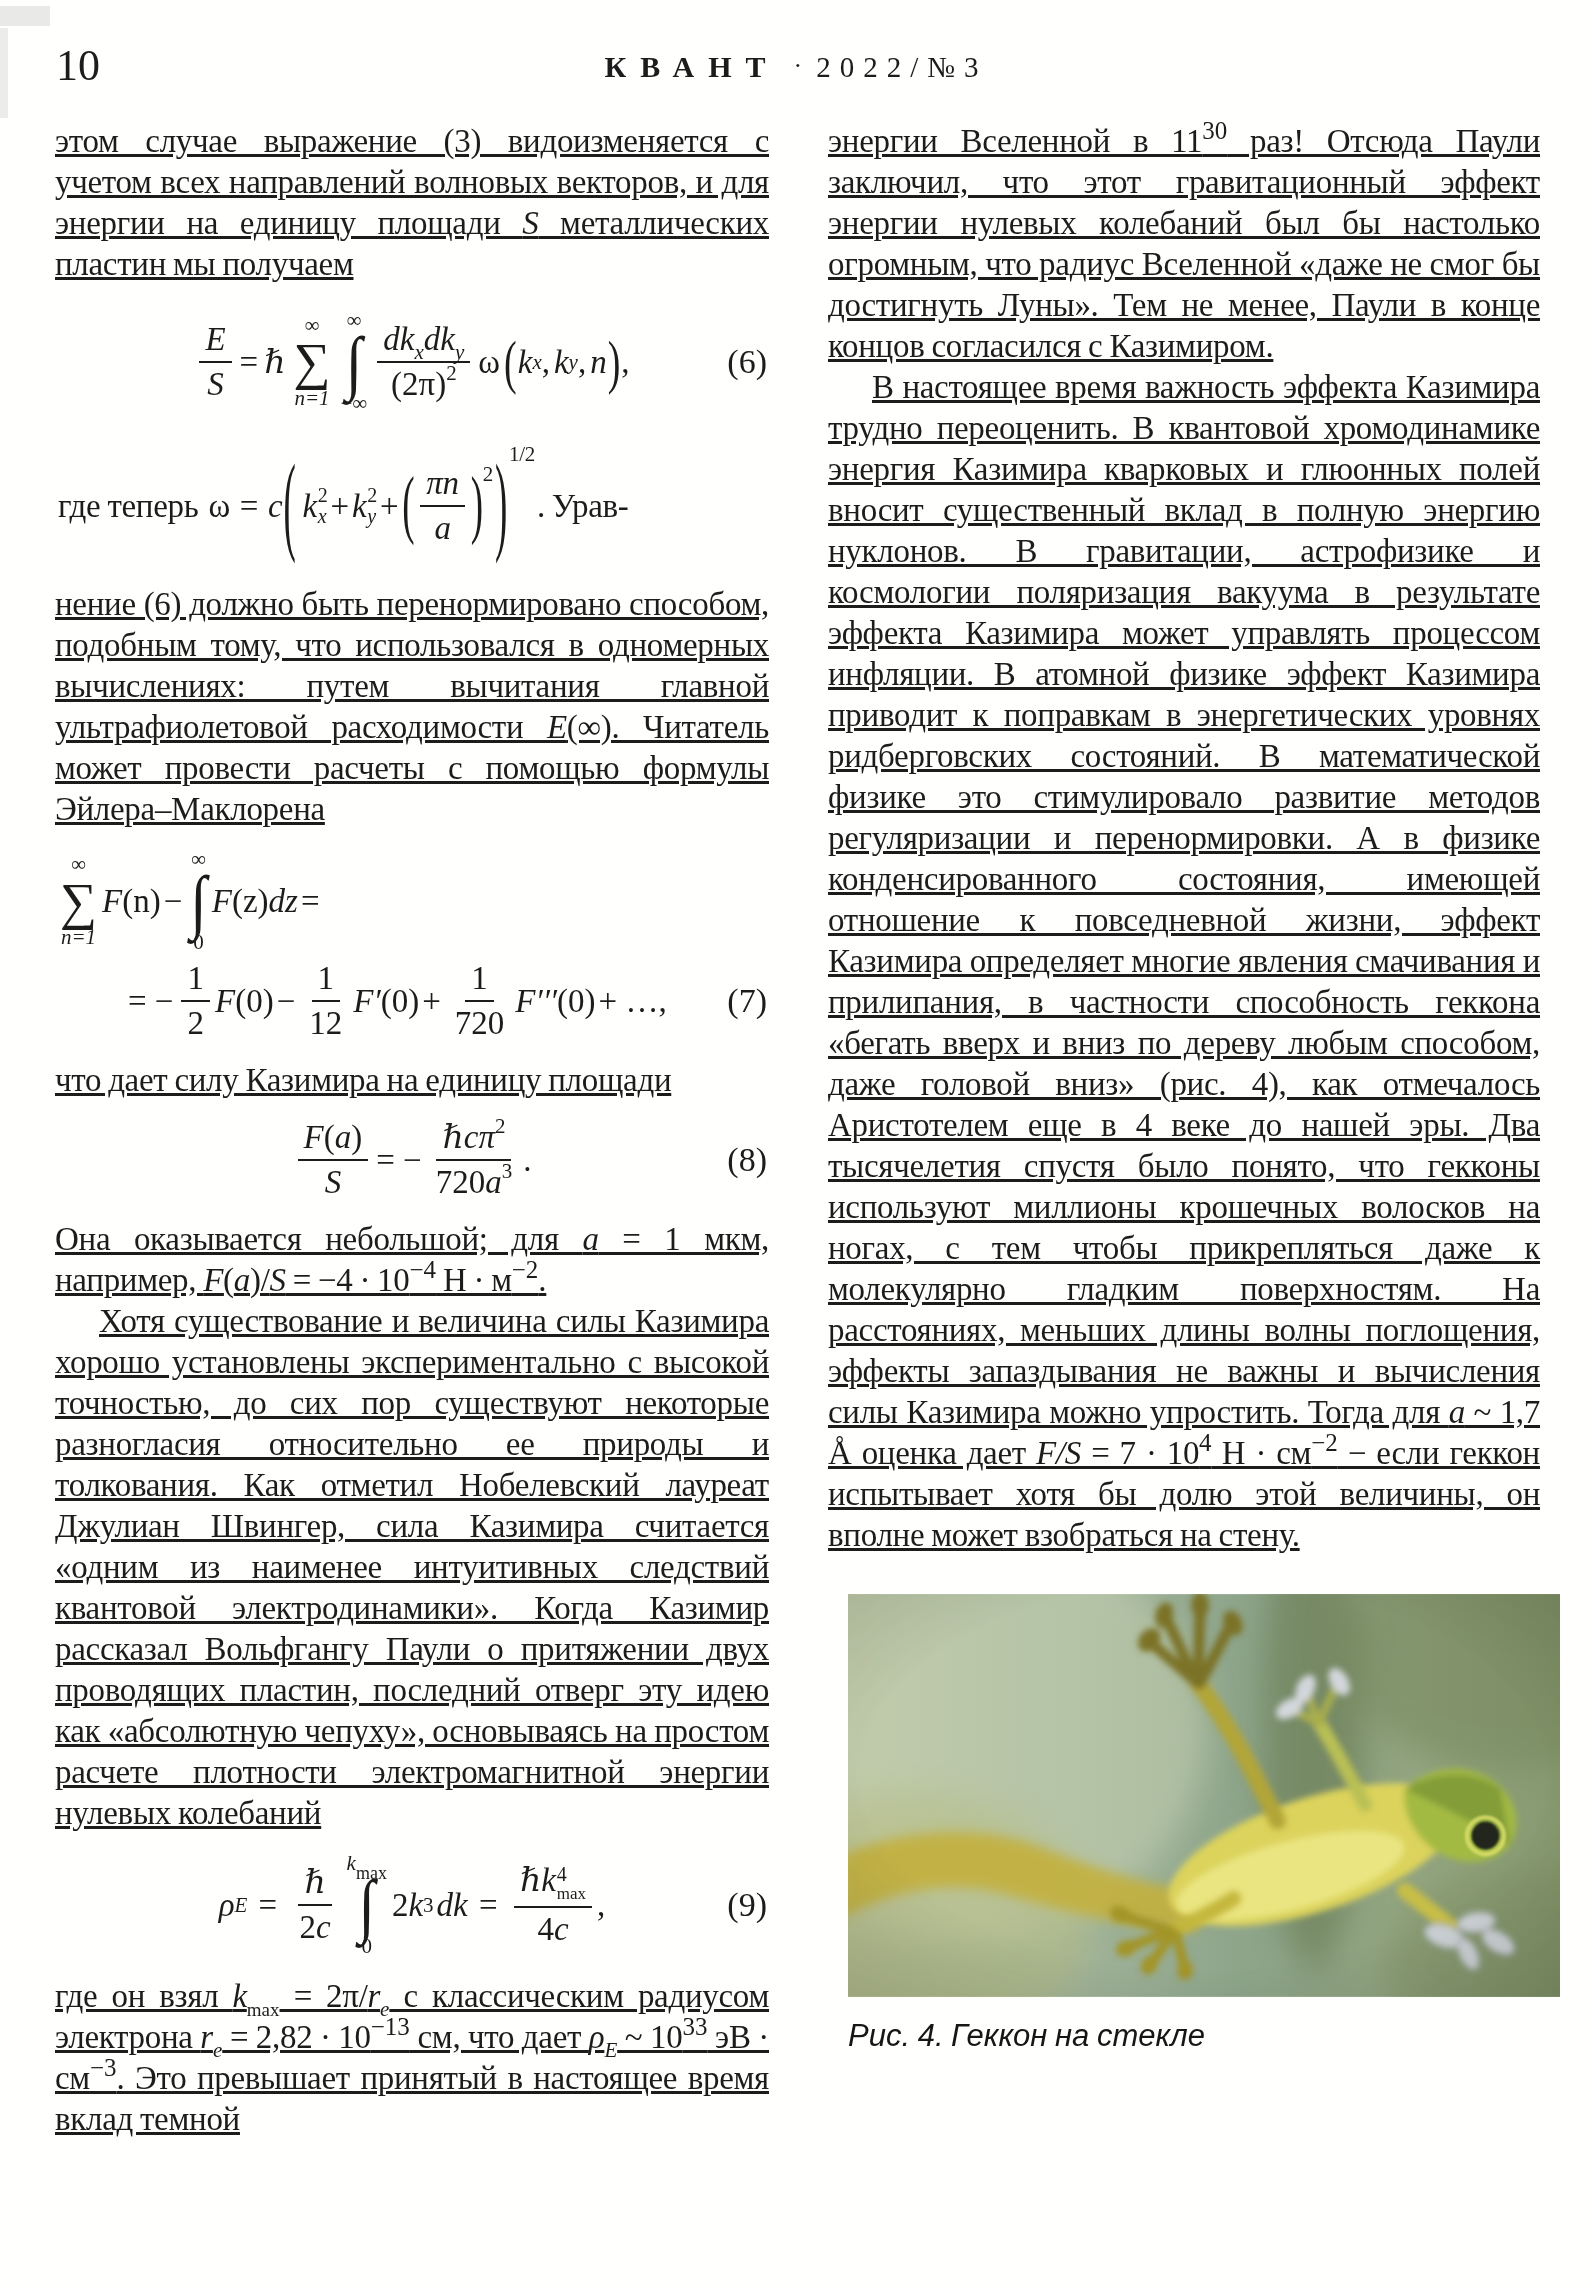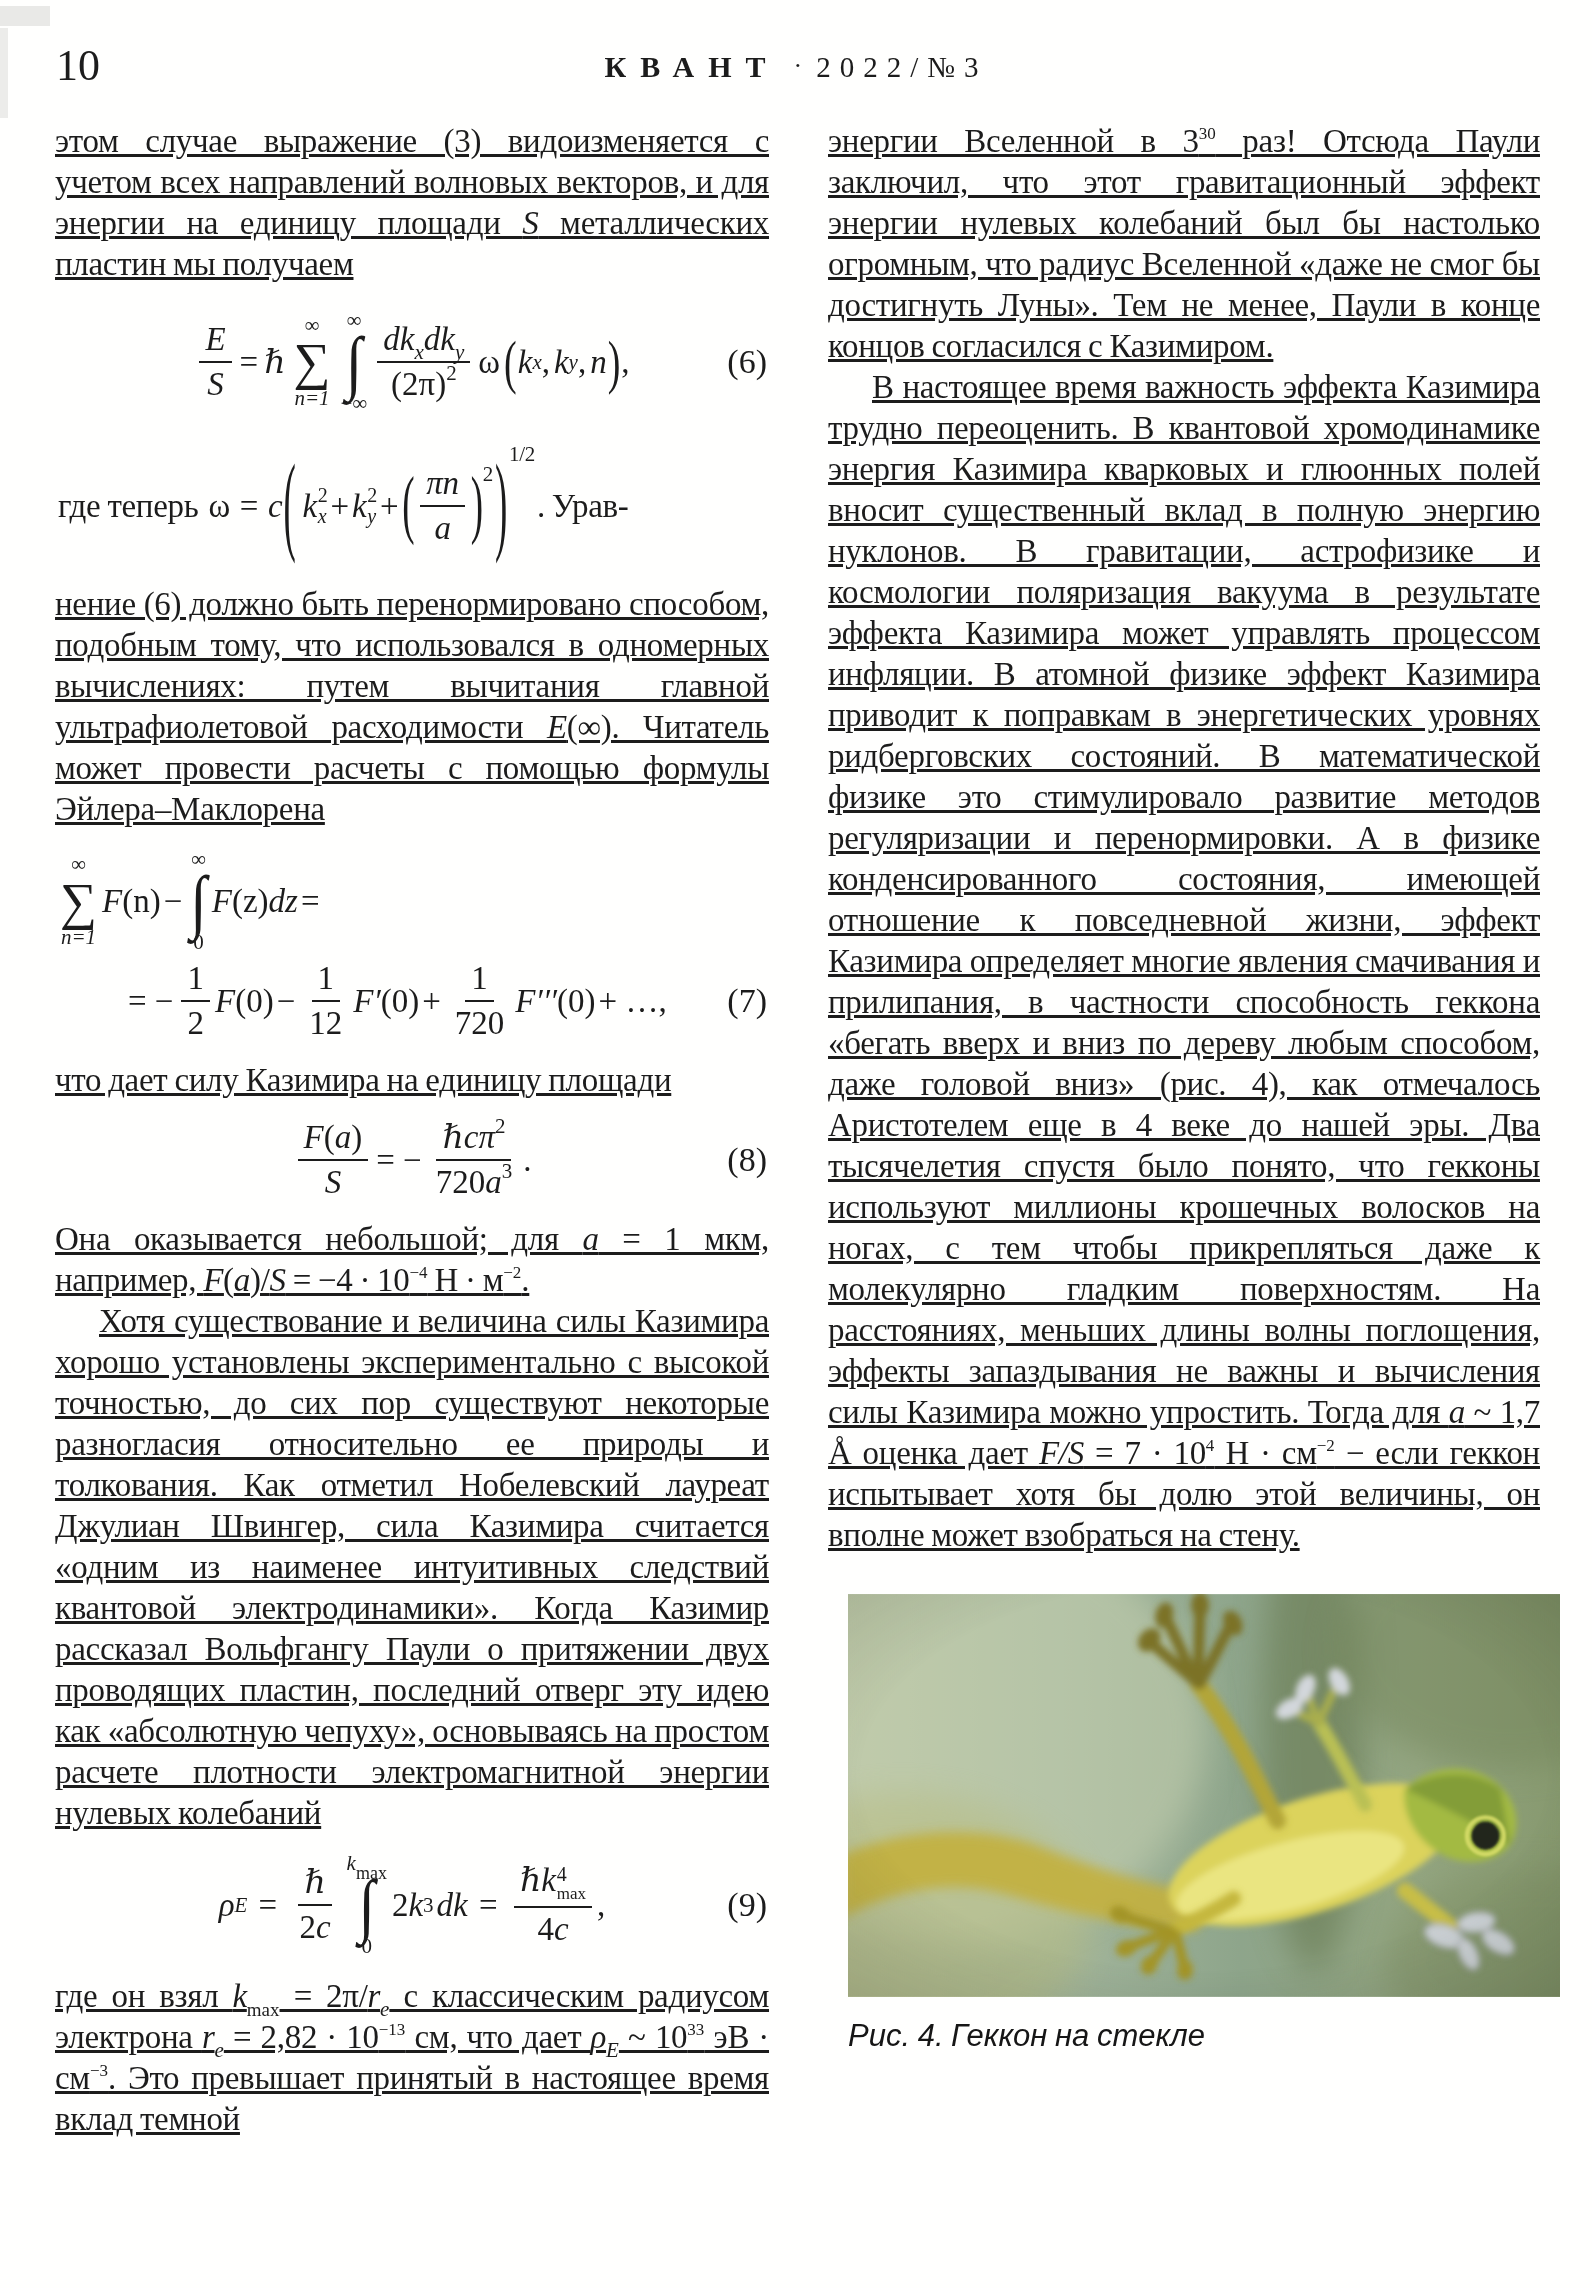--- a/index.html
+++ b/index.html
@@ -17,21 +17,21 @@
   .issue{letter-spacing:9px;font-size:29px;}
   
   .col{position:absolute;top:121px;font-size:33px;line-height:41px;text-align:justify;
        letter-spacing:-0.3px;word-spacing:-1px;hyphens:auto;}
   .col-left{left:55px;width:714px;}
   .col-right{left:828px;width:712px;}
   p{margin:0;text-decoration:underline;}
   .ind{text-indent:44px;}
   .it{font-style:italic;}
   
-  .usup{font-size:17px;vertical-align:13px;line-height:0;letter-spacing:0;}
+  .usup{font-size:25px;vertical-align:13px;line-height:0;letter-spacing:0;}
   .usub{font-size:21px;vertical-align:-9px;line-height:0;font-style:italic;letter-spacing:0;}
   .usubr{font-size:19px;vertical-align:-9px;line-height:0;letter-spacing:0;}
   
   .eq{position:relative;display:flex;align-items:center;justify-content:center;
       text-align:left;line-height:1.12;margin:18px 0;letter-spacing:0;word-spacing:0;}
   .eq-left{justify-content:flex-start;}
   .eq-ind{justify-content:flex-start;padding-left:70px;}
   .tag{position:absolute;right:2px;top:50%;transform:translateY(-50%);font-size:34px;}
   .tok{margin:0 3px;white-space:pre;}
   .frac{display:inline-flex;flex-direction:column;align-items:center;vertical-align:middle;
@@ -242,21 +242,21 @@
         <span class="fd"><span>4</span><span class="it">c</span></span>
       </span>
       <span>,</span>
       <span class="tag">(9)</span>
     </div>
 
     <p><span>где он взял </span><span class="it">k</span><span class="usubr">max</span><span> = 2π/</span><span class="it">r</span><span class="usub">e</span><span> с классическим радиусом электрона </span><span class="it">r</span><span class="usub">e</span><span> = 2,82 · 10</span><span class="usup">−13</span><span> см, что дает </span><span class="it">ρ</span><span class="usub">E</span><span> ~ 10</span><span class="usup">33</span><span> эВ · см</span><span class="usup">−3</span><span>. Это превышает принятый в настоящее время вклад темной</span></p>
   </div>
 
   <div class="col col-right">
-    <p><span>энергии Вселенной в 3</span><span class="usup">30</span><span> раз! Отсюда Паули заключил, что этот гравитационный эффект энергии нулевых колебаний был бы настолько огромным, что радиус Вселенной «даже не смог бы достигнуть Луны». Тем не менее, Паули в конце концов согласился с Казимиром.</span></p>
+    <p><span>энергии Вселенной в 11</span><span class="usup">30</span><span> раз! Отсюда Паули заключил, что этот гравитационный эффект энергии нулевых колебаний был бы настолько огромным, что радиус Вселенной «даже не смог бы достигнуть Луны». Тем не менее, Паули в конце концов согласился с Казимиром.</span></p>
 
     <p class="ind"><span>В настоящее время важность эффекта Казимира трудно переоценить. В квантовой хромодинамике энергия Казимира кварковых и глюонных полей вносит существенный вклад в полную энергию нуклонов. В гравитации, астрофизике и космологии поляризация вакуума в результате эффекта Казимира может управлять процессом инфляции. В атомной физике эффект Казимира приводит к поправкам в энергетических уровнях ридберговских состояний. В математической физике это стимулировало развитие методов регуляризации и перенормировки. А в физике конденсированного состояния, имеющей отношение к повседневной жизни, эффект Казимира определяет многие явления смачивания и прилипания, в частности способность геккона «бегать вверх и вниз по дереву любым способом, даже головой вниз» (рис. 4), как отмечалось Аристотелем еще в 4 веке до нашей эры. Два тысячелетия спустя было понято, что гекконы используют миллионы крошечных волосков на ногах, с тем чтобы прикрепляться даже к молекулярно гладким поверхностям. На расстояниях, меньших длины волны поглощения, эффекты запаздывания не важны и вычисления силы Казимира можно упростить. Тогда для </span><span class="it">a</span><span> ~ 1,7 Å оценка дает </span><span class="it">F/S</span><span> = 7 · 10</span><span class="usup">4</span><span> Н · см</span><span class="usup">−2</span><span> − если геккон испытывает хотя бы долю этой величины, он вполне может взобраться на стену.</span></p>
 
     <figure class="figure" style="margin:38px 0 0 0;padding-left:20px;">
       <svg width="712" height="403" viewBox="0 0 716 405" role="img">
         <defs>
           <linearGradient id="bg" x1="0" y1="0" x2="1" y2="0">
             <stop offset="0" stop-color="#b7c3a4"></stop>
               <stop offset="0.3" stop-color="#a2b59c"></stop>
             <stop offset="0.55" stop-color="#8ea58b"></stop>

